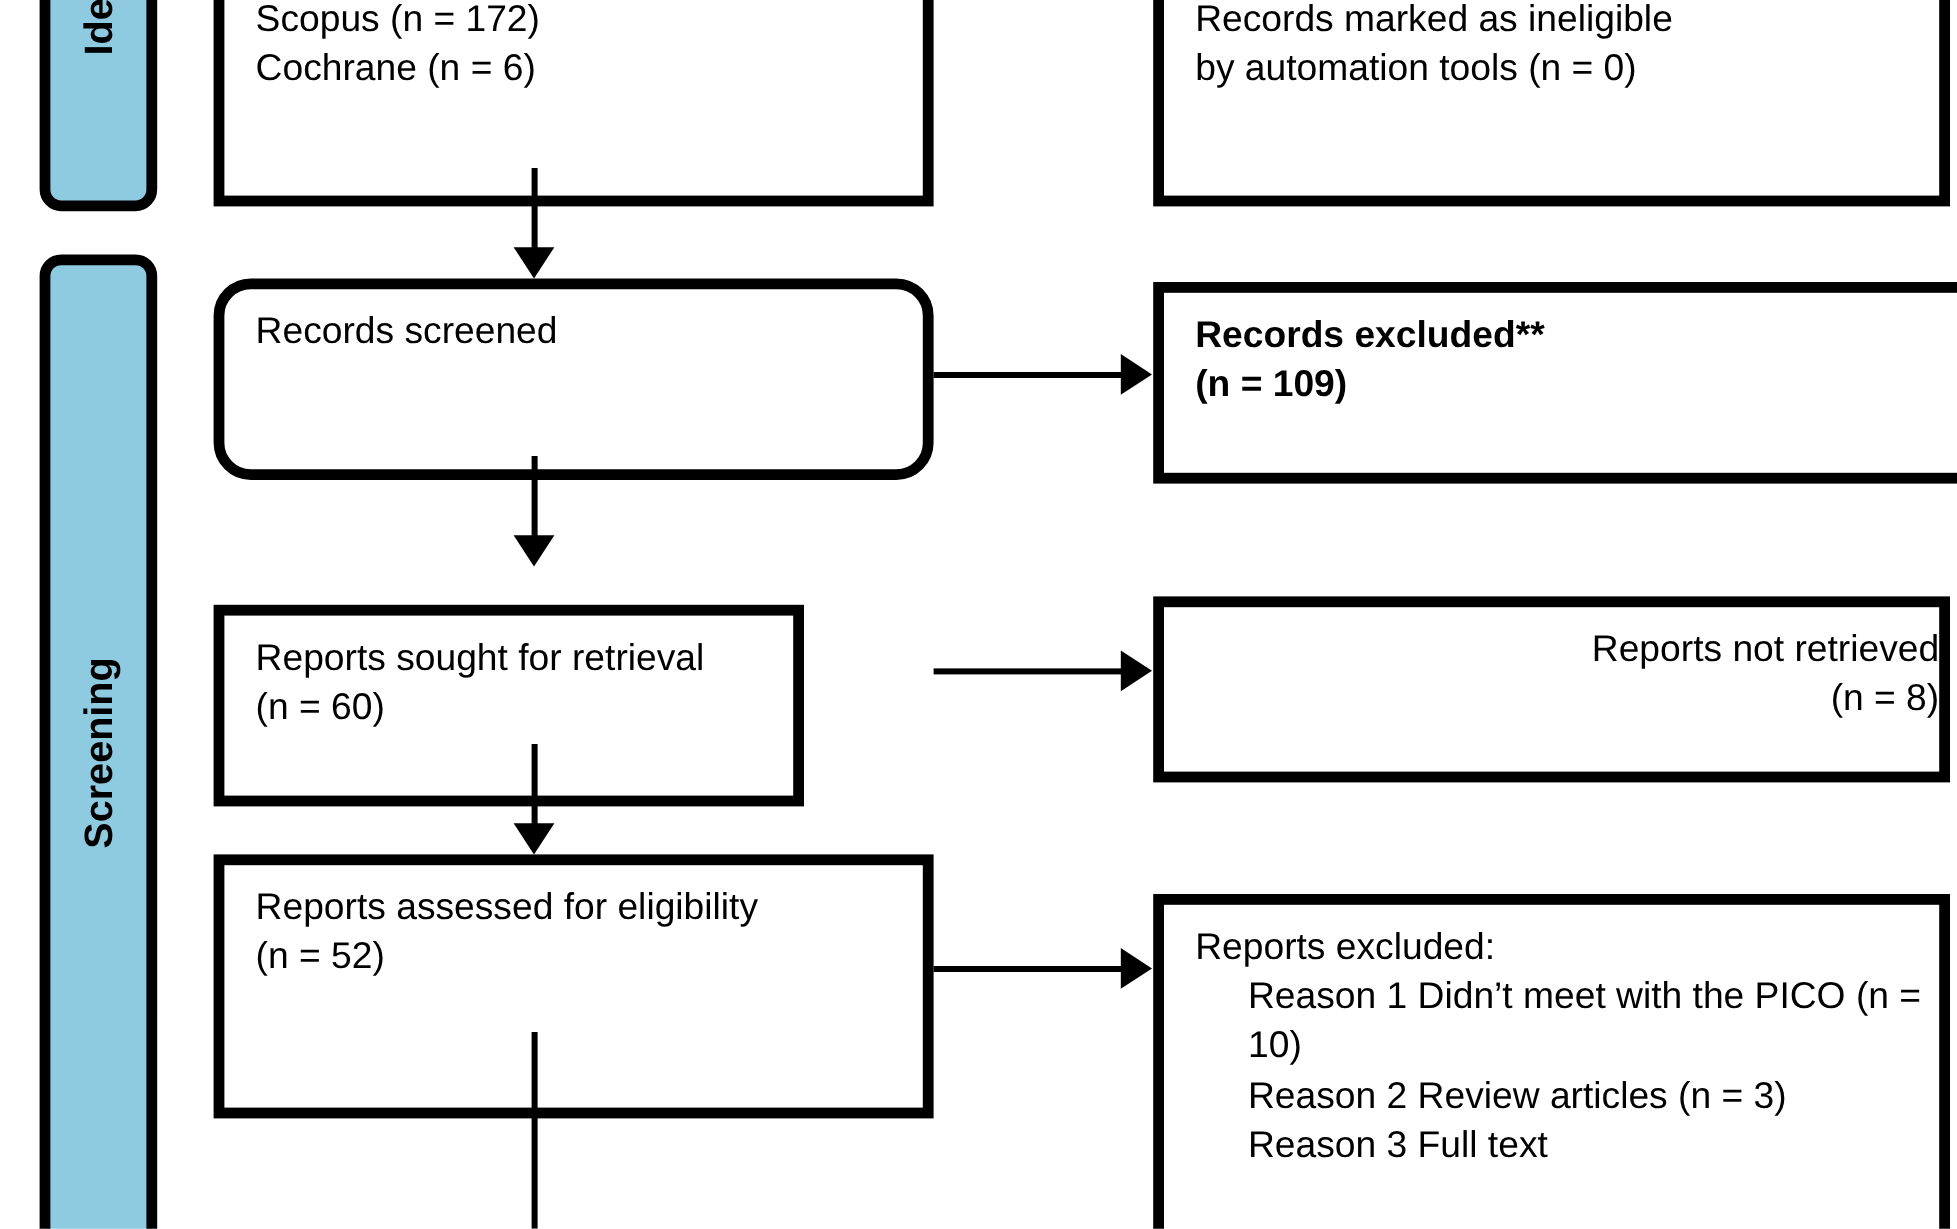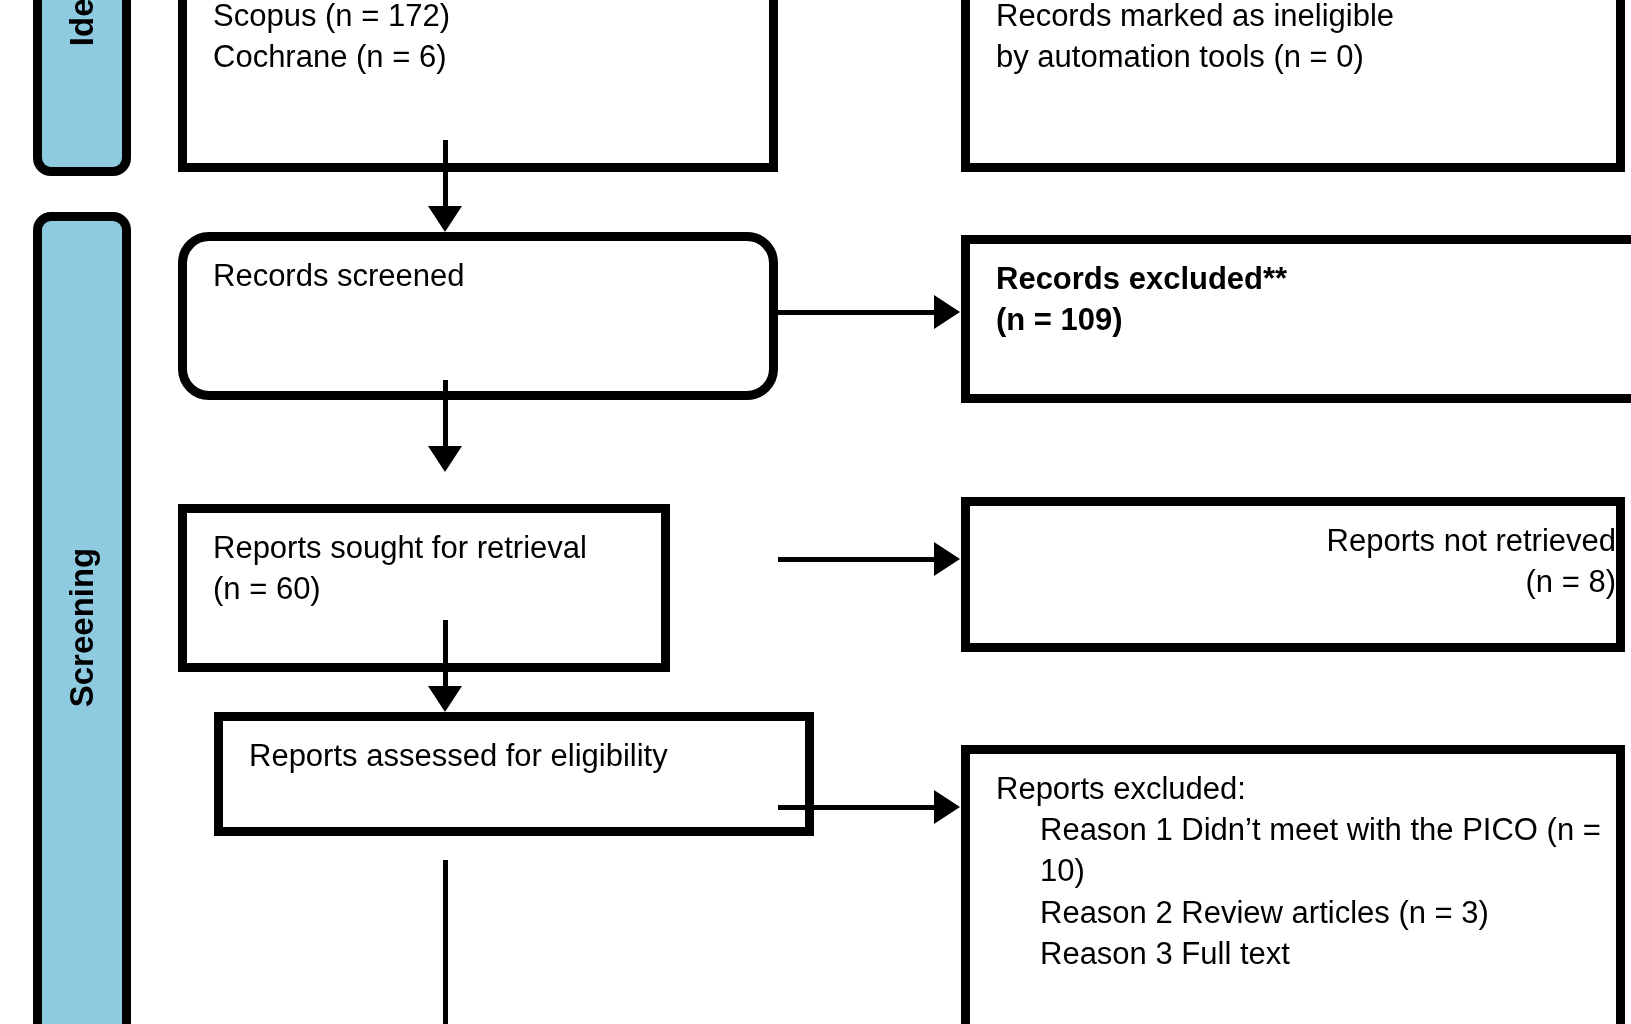--- a/index.html
+++ b/index.html
@@ -99,22 +99,21 @@
     left: 178px;
     top: 464px;
     width: 492px;
     height: 168px;
     margin-top: 40px;
   }
   .box-reports-assessed {
     left: 178px;
     top: 712px;
     width: 600px;
-    height: 124px;
-    margin-left: 36px;
+    height: 220px;
   }
 
   
   .box-records-removed {
     left: 961px;
     top: -150px;
     width: 664px;
     height: 322px;
   }
   .box-records-removed .body {
@@ -225,20 +224,21 @@
   </div>
 
   <div class="h-line" style="left:778px; top:557px; width:160px;"></div>
   <div class="arrow-right" style="left:934px; top:542px;"></div>
 
   <div class="v-line" style="left:443px; top:620px; height:72px;"></div>
   <div class="arrow-down" style="left:428px; top:686px;"></div>
 
   <div class="flow-box box-reports-assessed">
     <div class="line">Reports assessed for eligibility</div>
+    <div class="line">(n = 52)</div>
   </div>
 
   <div class="flow-box box-reports-excluded">
     <div class="line">Reports excluded:</div>
     <div class="line wrapped indent">Reason 1 Didn’t meet with the PICO (n = 10)</div>
     <div class="line wrapped indent">Reason 2 Review articles (n = 3)</div>
     <div class="line wrapped indent">Reason 3 Full text</div>
   </div>
 
   <div class="h-line" style="left:778px; top:805px; width:160px;"></div>

